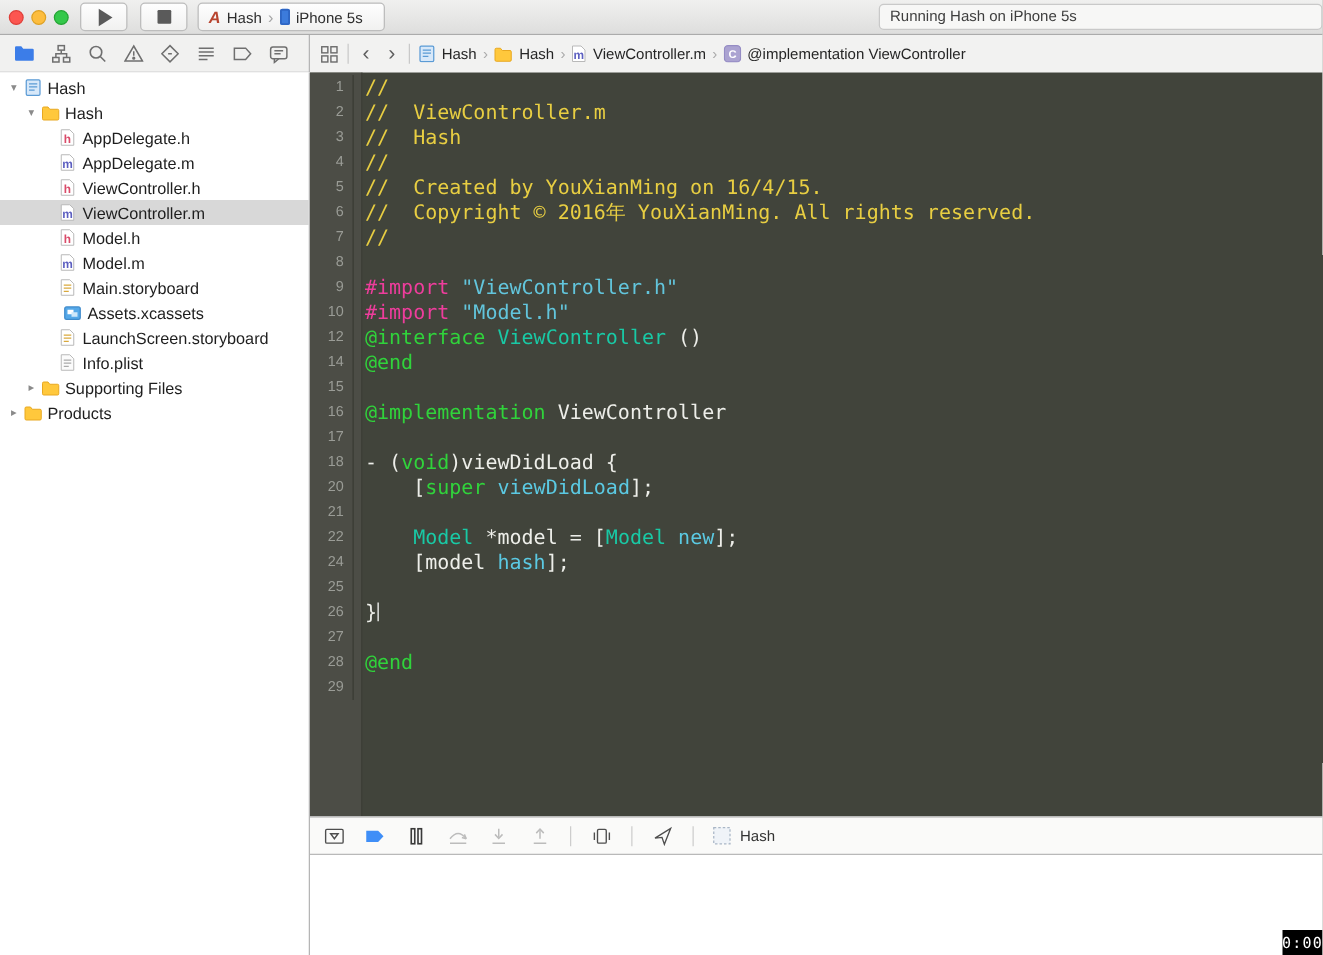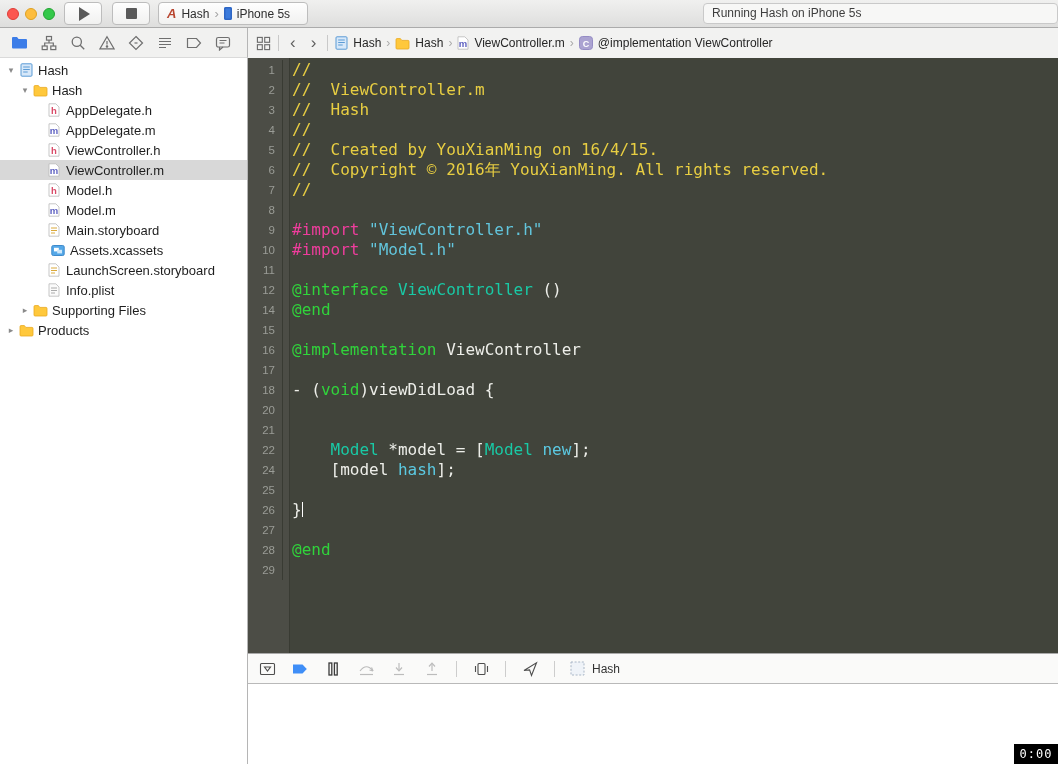--- a/index.html
+++ b/index.html
@@ -82,21 +82,21 @@
   
   .debugbar { position:absolute; left:248px; top:653px; right:0; height:31px;
               background:#FAFAF9; border-top:1px solid #A9A9A9; border-bottom:1px solid #B9B9B9;
               display:flex; align-items:center; padding-left:10px; gap:15px; }
   .dbg-btn { width:18px; height:18px; display:flex; align-items:center; justify-content:center; }
   .dbg-sep { width:1px; height:16px; background:#CDCDCD; }
   .process { display:flex; align-items:center; gap:7px; font-size:12px; color:#333; }
   .console { position:absolute; left:248px; top:684px; right:0; bottom:0; background:#FFF; }
 
   
-  .timer { position:absolute; right:0; bottom:0; width:44px; height:20px; background:#000;
+  .timer { position:absolute; right:0; bottom:0; width:32px; height:20px; background:#000;
            color:#FFF; font-family:"DejaVu Sans Mono",monospace; font-size:12px;
            display:flex; align-items:center; justify-content:center; letter-spacing:1px; }
 </style>
 </head>
 <body>
 
 <div id="window">
 
   <div class="toolbar">
     <span class="tl red"></span>
@@ -426,24 +426,20 @@
         </div>
         <div class="cl">
           <span class="ln">9</span>
           <span class="codetext"><span class="c-pre">#import </span><span class="c-str">"ViewController.h"</span></span>
         </div>
         <div class="cl">
           <span class="ln">10</span>
           <span class="codetext"><span class="c-pre">#import </span><span class="c-str">"Model.h"</span></span>
         </div>
         <div class="cl">
-          <span class="ln">11</span>
-          <span class="codetext"></span>
-        </div>
-        <div class="cl">
           <span class="ln">12</span>
           <span class="codetext"><span class="c-kw">@interface</span><span class="c-pln"> </span><span class="c-cls">ViewController</span><span class="c-pln"> ()</span></span>
         </div>
         <div class="cl">
           <span class="ln">14</span>
           <span class="codetext"><span class="c-kw">@end</span></span>
         </div>
         <div class="cl">
           <span class="ln">15</span>
           <span class="codetext"></span>
@@ -455,20 +451,21 @@
         <div class="cl">
           <span class="ln">17</span>
           <span class="codetext"></span>
         </div>
         <div class="cl">
           <span class="ln">18</span>
           <span class="codetext"><span class="c-pln">- (</span><span class="c-kw">void</span><span class="c-pln">)viewDidLoad {</span></span>
         </div>
         <div class="cl">
           <span class="ln">20</span>
+          <span class="codetext"><span class="c-pln">    [</span><span class="c-kw">super</span><span class="c-pln"> </span><span class="c-mth">viewDidLoad</span><span class="c-pln">];</span></span>
         </div>
         <div class="cl">
           <span class="ln">21</span>
           <span class="codetext"></span>
         </div>
         <div class="cl">
           <span class="ln">22</span>
           <span class="codetext"><span class="c-pln">    </span><span class="c-cls">Model</span><span class="c-pln"> *model = [</span><span class="c-cls">Model</span><span class="c-pln"> </span><span class="c-mth">new</span><span class="c-pln">];</span></span>
         </div>
         <div class="cl">

